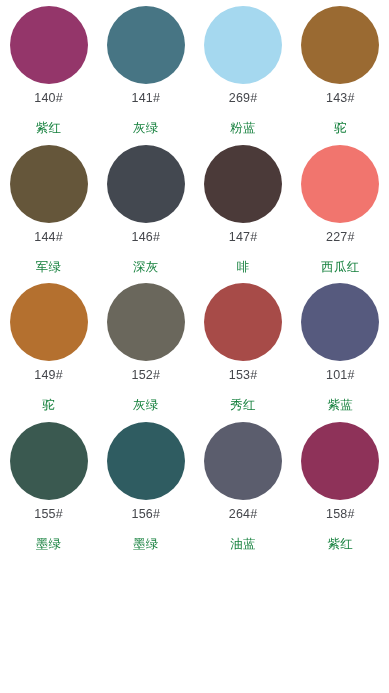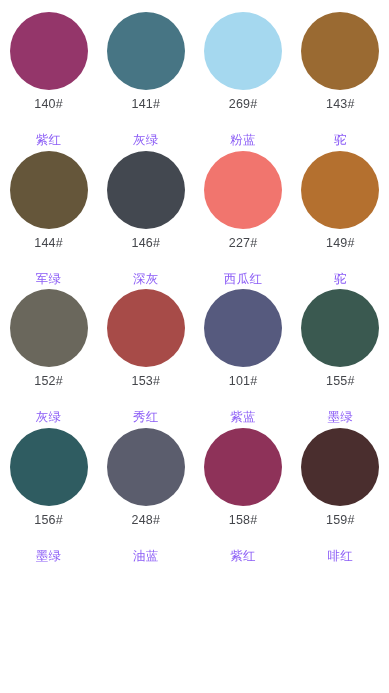--- a/index.html
+++ b/index.html
@@ -20,43 +20,43 @@
     grid-template-rows: repeat(5, 138.5px);
     width: 389px;
     height: 693px;
     box-sizing: border-box;
   }
   .swatch-cell {
     display: flex;
     flex-direction: column;
     align-items: center;
     justify-content: flex-start;
-    padding-top: 12px;
+    padding-top: 6px;
     box-sizing: border-box;
   }
   .swatch-dot {
     width: 78px;
     height: 78px;
     border-radius: 50%;
     flex: 0 0 auto;
   }
   .swatch-code {
     margin-top: 6px;
     font-size: 12.5px;
     line-height: 16px;
     letter-spacing: 0.2px;
     color: #44464b;
     white-space: nowrap;
   }
   .swatch-name {
-    margin-top: 20px;
+    margin-top: 14px;
     font-size: 12.5px;
     line-height: 16px;
     letter-spacing: 0.4px;
-    color: #8b5cf6;
+    color: #15803d;
     white-space: nowrap;
   }
 </style>
 </head>
 <body style="background: rgb(255, 255, 255);">
 
 <div id="swatch-grid">
     <div class="swatch-cell">
       <div class="swatch-dot" style="background: rgb(148, 54, 106);"></div>
       <div class="swatch-code">140#</div>
@@ -81,20 +81,25 @@
       <div class="swatch-dot" style="background: rgb(101, 86, 58);"></div>
       <div class="swatch-code">144#</div>
       <div class="swatch-name">军绿</div>
     </div>
     <div class="swatch-cell">
       <div class="swatch-dot" style="background: rgb(67, 72, 80);"></div>
       <div class="swatch-code">146#</div>
       <div class="swatch-name">深灰</div>
     </div>
     <div class="swatch-cell">
+      <div class="swatch-dot" style="background: rgb(75, 58, 57);"></div>
+      <div class="swatch-code">147#</div>
+      <div class="swatch-name">啡</div>
+    </div>
+    <div class="swatch-cell">
       <div class="swatch-dot" style="background: rgb(241, 117, 110);"></div>
       <div class="swatch-code">227#</div>
       <div class="swatch-name">西瓜红</div>
     </div>
     <div class="swatch-cell">
       <div class="swatch-dot" style="background: rgb(180, 112, 47);"></div>
       <div class="swatch-code">149#</div>
       <div class="swatch-name">驼</div>
     </div>
     <div class="swatch-cell">
@@ -117,26 +122,21 @@
       <div class="swatch-code">155#</div>
       <div class="swatch-name">墨绿</div>
     </div>
     <div class="swatch-cell">
       <div class="swatch-dot" style="background: rgb(47, 92, 97);"></div>
       <div class="swatch-code">156#</div>
       <div class="swatch-name">墨绿</div>
     </div>
     <div class="swatch-cell">
       <div class="swatch-dot" style="background: rgb(91, 93, 109);"></div>
-      <div class="swatch-code">248#</div>
+      <div class="swatch-code">264#</div>
       <div class="swatch-name">油蓝</div>
     </div>
     <div class="swatch-cell">
       <div class="swatch-dot" style="background: rgb(142, 50, 89);"></div>
       <div class="swatch-code">158#</div>
       <div class="swatch-name">紫红</div>
     </div>
-    <div class="swatch-cell">
-      <div class="swatch-dot" style="background: rgb(74, 46, 46);"></div>
-      <div class="swatch-code">159#</div>
-      <div class="swatch-name">啡红</div>
-    </div>
   </div>
 
 </body></html>

